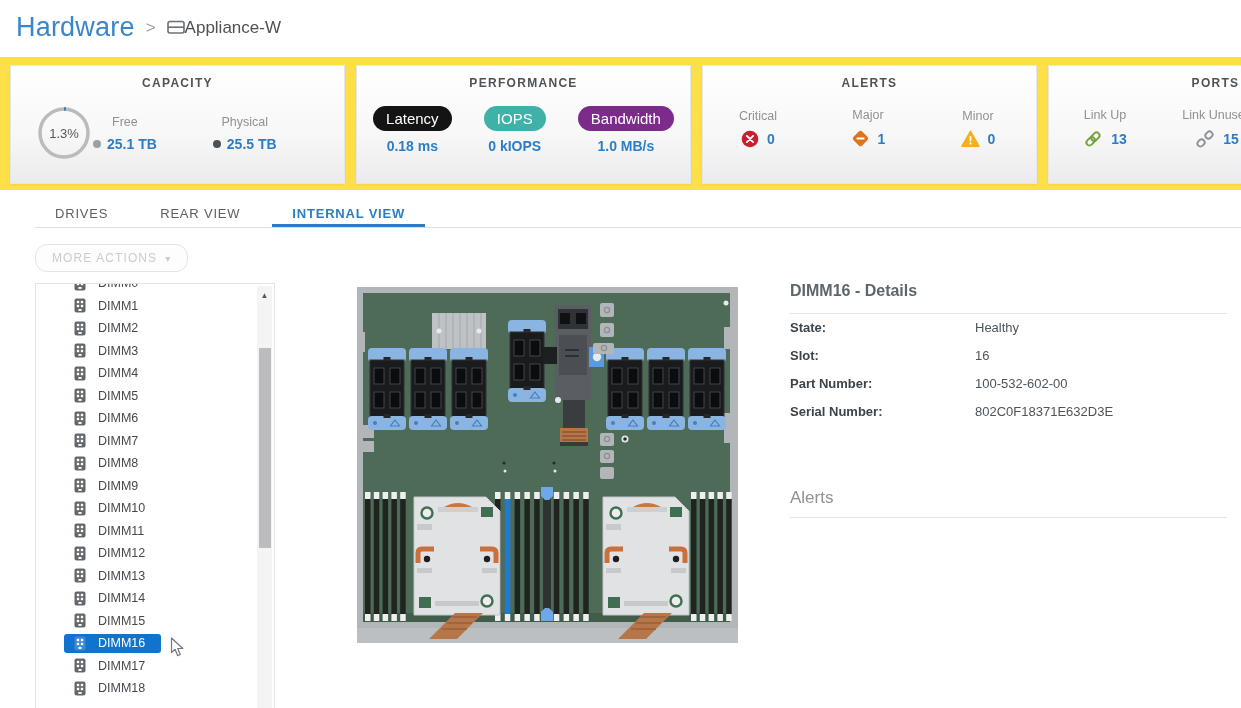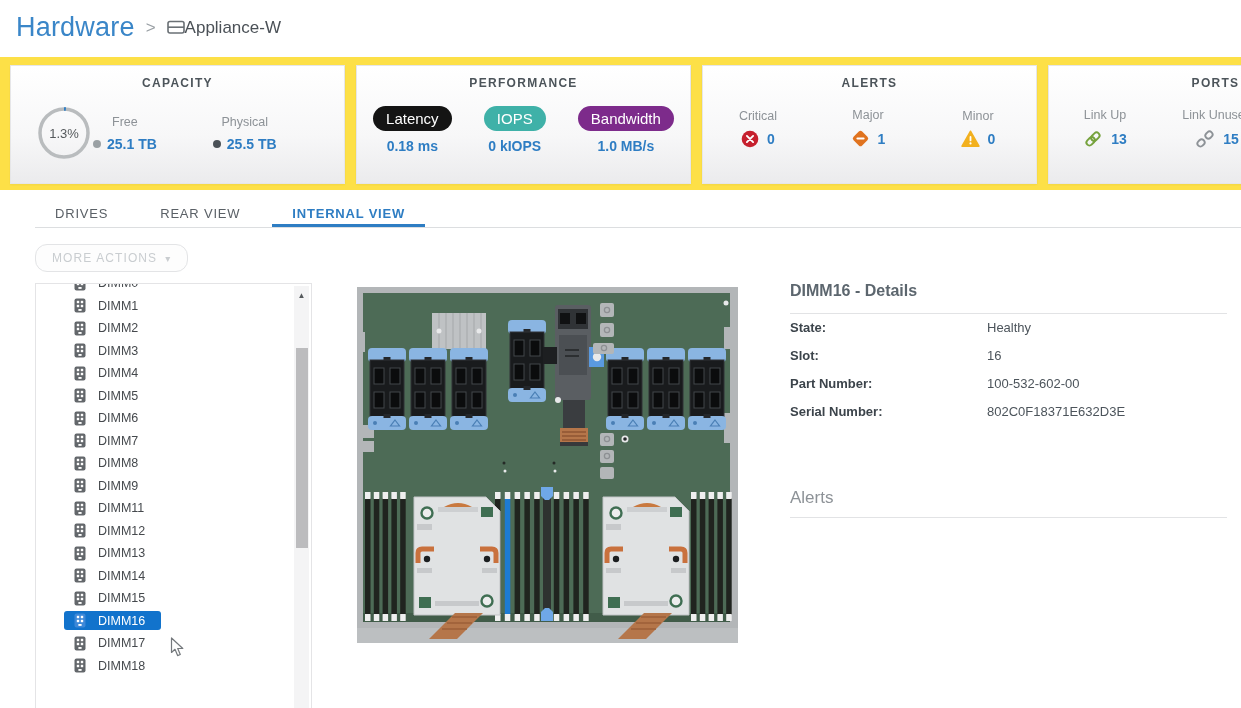--- a/index.html
+++ b/index.html
@@ -53,21 +53,21 @@
   
   .more-actions {
     position:absolute; left:35px; top:244px; height:28px; padding:0 16px;
     background:#fdfdfd; border:1px solid #e3e4e6; border-radius:12px;
     font-size:12px; letter-spacing:1.1px; color:#c9cdd0; font-family:inherit;
     display:flex; align-items:center; gap:8px;
   }
   .more-actions .caret { font-size:10px; color:#c9cdd0; }
 
   
-  .component-list { position:absolute; left:35px; top:283px; width:277px; height:426px; border:1px solid #e4e4e6; background:#fff; overflow:hidden; }
+  .component-list { position:absolute; left:35px; top:283px; width:240px; height:426px; border:1px solid #e4e4e6; background:#fff; overflow:hidden; }
   .list-inner { margin-top:-12px; padding-top:0; }
   .list-row { height:22.5px; display:flex; align-items:center; padding-left:28px; }
   .row-chip { display:flex; align-items:center; gap:12px; padding:2px 16px 2px 10px; border-radius:3px; }
   .list-row.selected .row-chip { background:#1273cc; }
   .list-row.selected .row-label { color:#fff; }
   .row-label { font-size:12.5px; color:#45494d; }
   .dimm-icon { width:12px; height:15px; flex:0 0 auto; }
   
   .scrollbar { position:absolute; right:2px; top:2px; width:15px; height:422px; background:#f4f4f5; }
   .scroll-up { height:18px; display:flex; align-items:center; justify-content:center; font-size:8px; color:#55595c; }
@@ -75,21 +75,21 @@
 
   
   .board { position:absolute; left:357px; top:287px; width:381px; height:356px; }
 
   
   .details { position:absolute; left:790px; top:282px; width:437px; }
   .details-title { font-size:16px; font-weight:700; color:#5c666e; padding-bottom:13px; border-bottom:1px solid #e2e3e5; }
   .detail-rows { margin-top:6px; }
   .detail-row { display:flex; height:28px; }
   .detail-label { width:185px; font-size:13px; font-weight:700; color:#3c444b; }
-  .detail-value { font-size:13px; color:#4c545b;margin-left:12px; }
+  .detail-value { font-size:13px; color:#4c545b; }
   .alerts-title { margin-top:56px; font-size:17px; font-weight:400; color:#8d9297; padding-bottom:9px; border-bottom:1px solid #e2e3e5; }
 
   
   .cursor { position:absolute; left:170px; top:637px; pointer-events:none; }
 </style>
 </head>
 <body>
 
 <div class="header">
   <div class="breadcrumb">
@@ -372,20 +372,35 @@
   <rect x="0.5" y="0.5" width="11" height="14" rx="2" fill="#63676b"></rect>
   <g fill="#fff">
               <rect x="2.8" y="2.8" width="2.4" height="2.4"></rect>
               <rect x="6.8" y="2.8" width="2.4" height="2.4"></rect>
   <rect x="2.8" y="6.8" width="2.4" height="2.4"></rect>
               <rect x="6.8" y="6.8" width="2.4" height="2.4"></rect>
   <rect x="4.4" y="11" width="3.2" height="1.9"></rect>
             </g>
           </svg>
           <span class="row-label">DIMM9</span>
+        </span>
+      </div>
+      <div class="list-row">
+        <span class="row-chip">
+          <svg class="dimm-icon" viewBox="0 0 12 15">
+  <rect x="0.5" y="0.5" width="11" height="14" rx="2" fill="#63676b"></rect>
+  <g fill="#fff">
+              <rect x="2.8" y="2.8" width="2.4" height="2.4"></rect>
+              <rect x="6.8" y="2.8" width="2.4" height="2.4"></rect>
+  <rect x="2.8" y="6.8" width="2.4" height="2.4"></rect>
+              <rect x="6.8" y="6.8" width="2.4" height="2.4"></rect>
+  <rect x="4.4" y="11" width="3.2" height="1.9"></rect>
+            </g>
+          </svg>
+          <span class="row-label">DIMM10</span>
         </span>
       </div>
       <div class="list-row">
         <span class="row-chip">
           <svg class="dimm-icon" viewBox="0 0 12 15">
   <rect x="0.5" y="0.5" width="11" height="14" rx="2" fill="#63676b"></rect>
   <g fill="#fff">
               <rect x="2.8" y="2.8" width="2.4" height="2.4"></rect>
               <rect x="6.8" y="2.8" width="2.4" height="2.4"></rect>
   <rect x="2.8" y="6.8" width="2.4" height="2.4"></rect>

